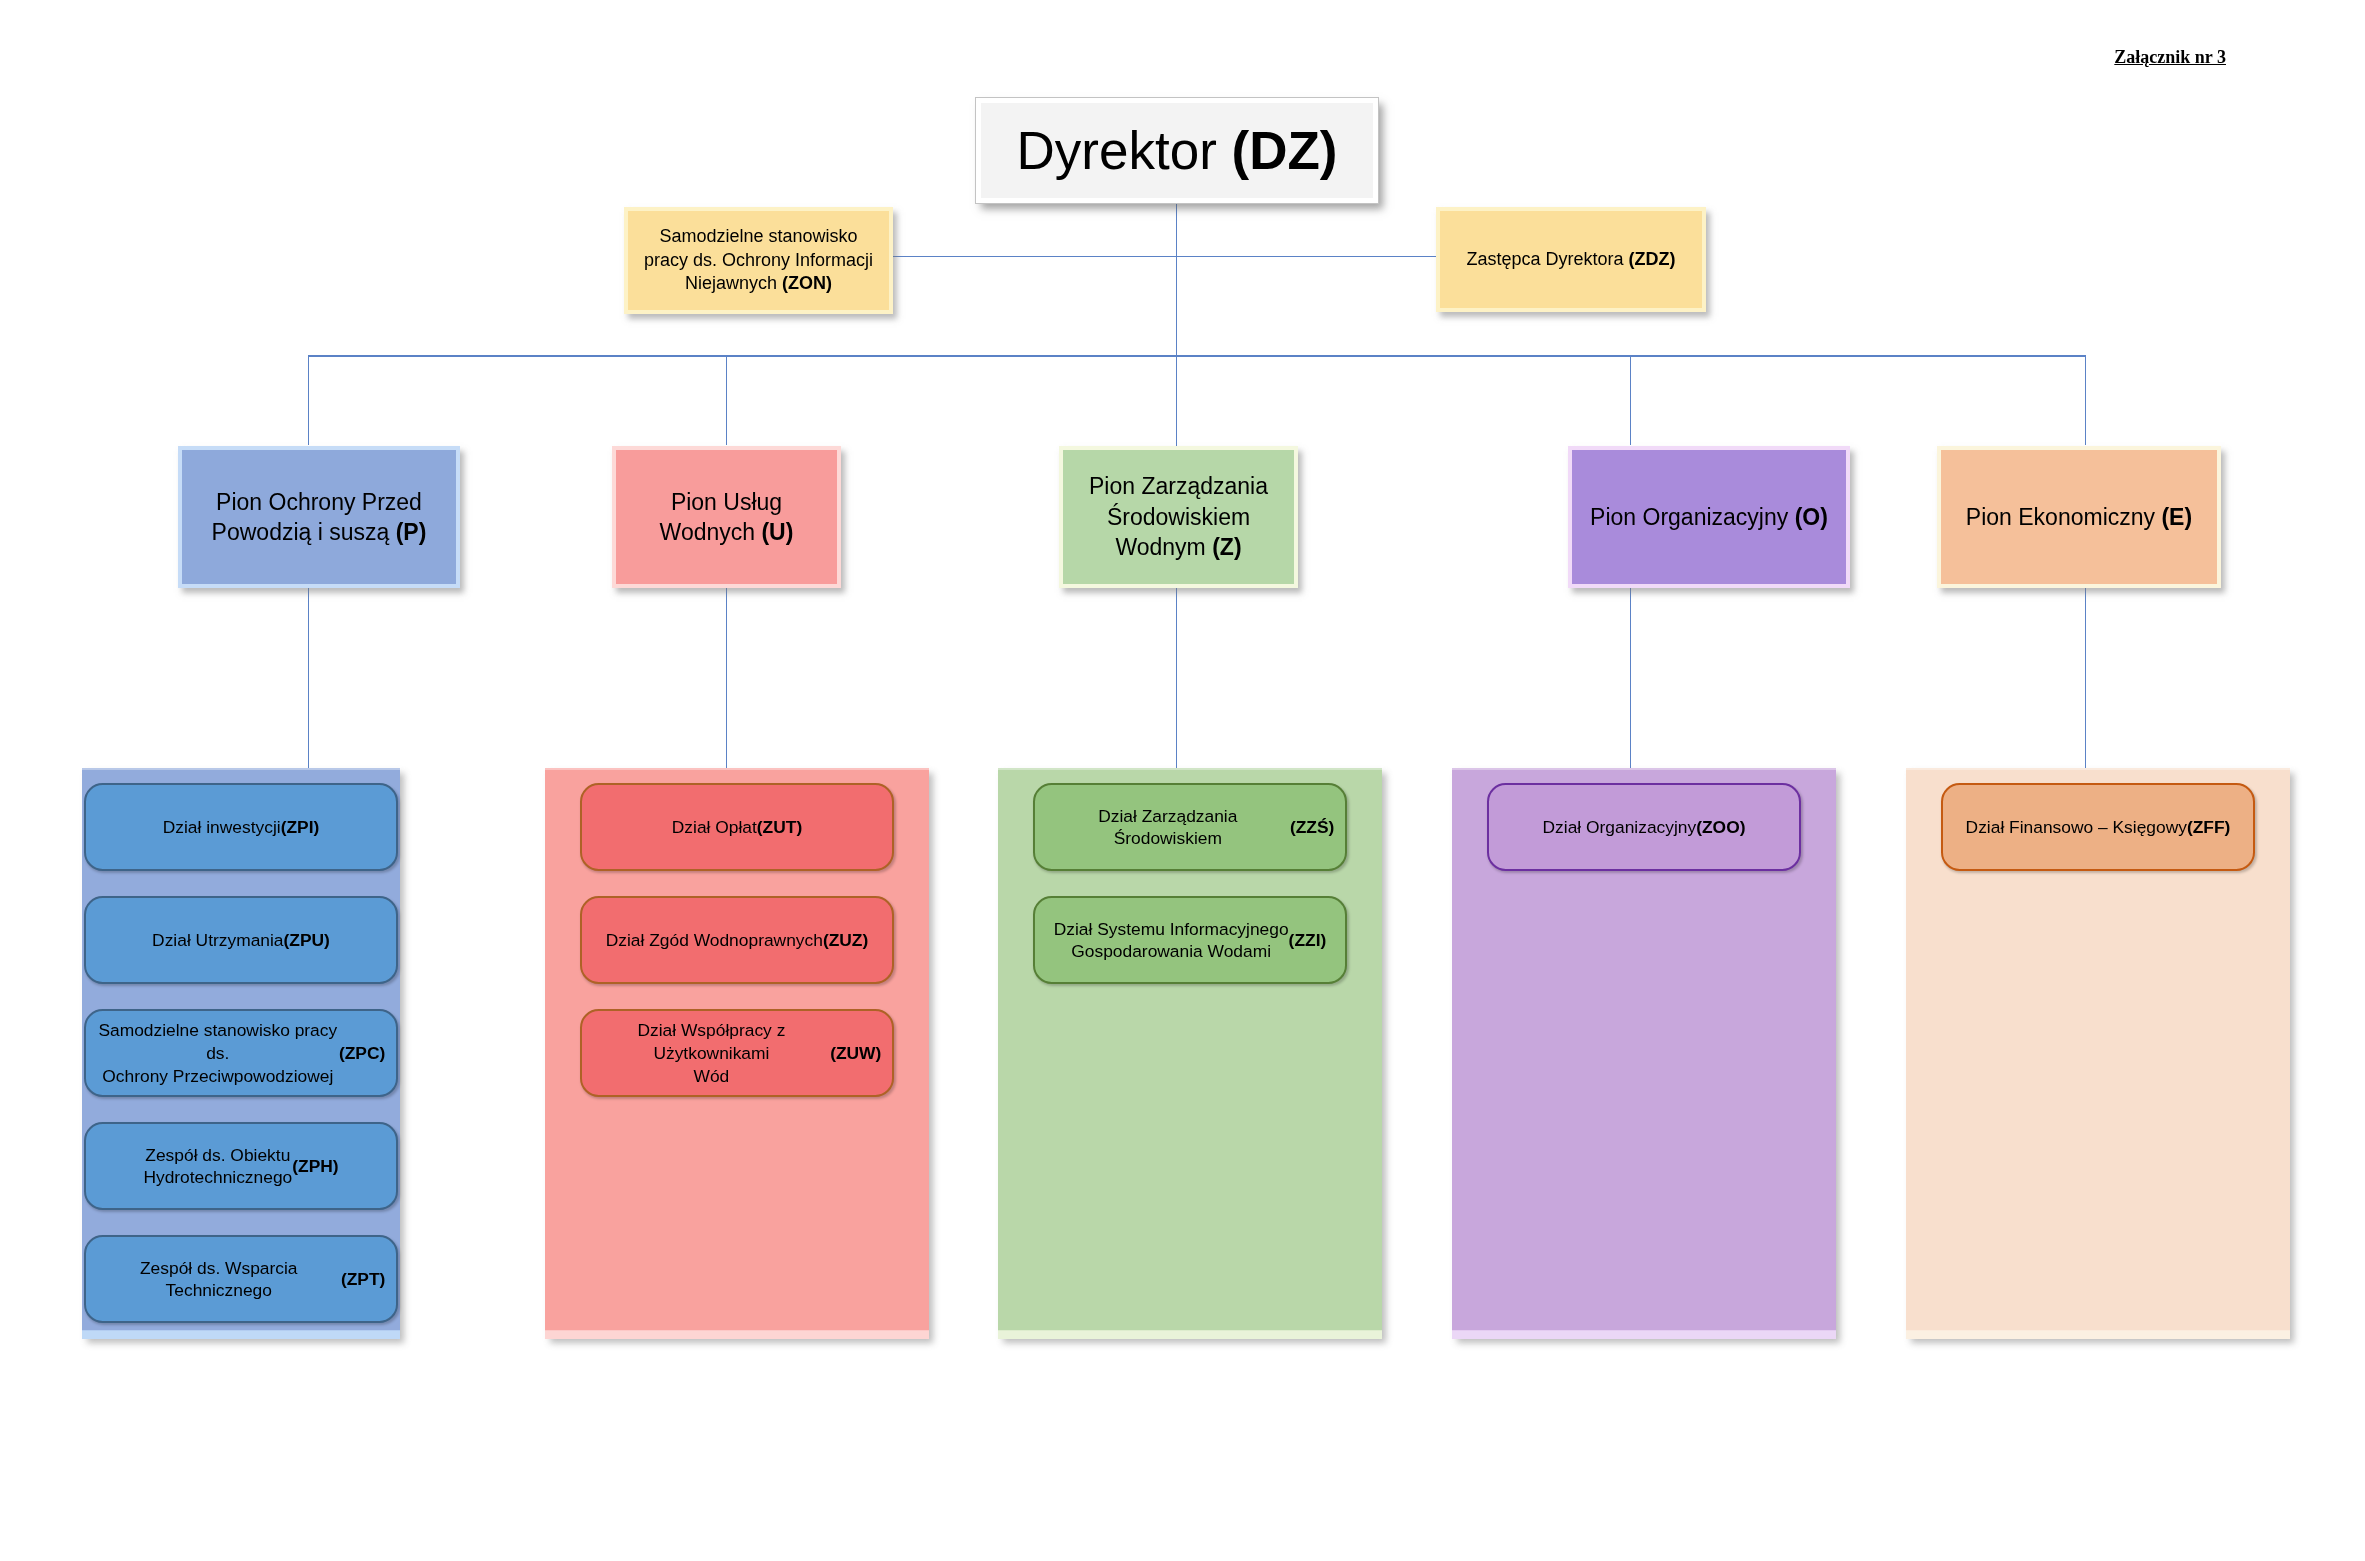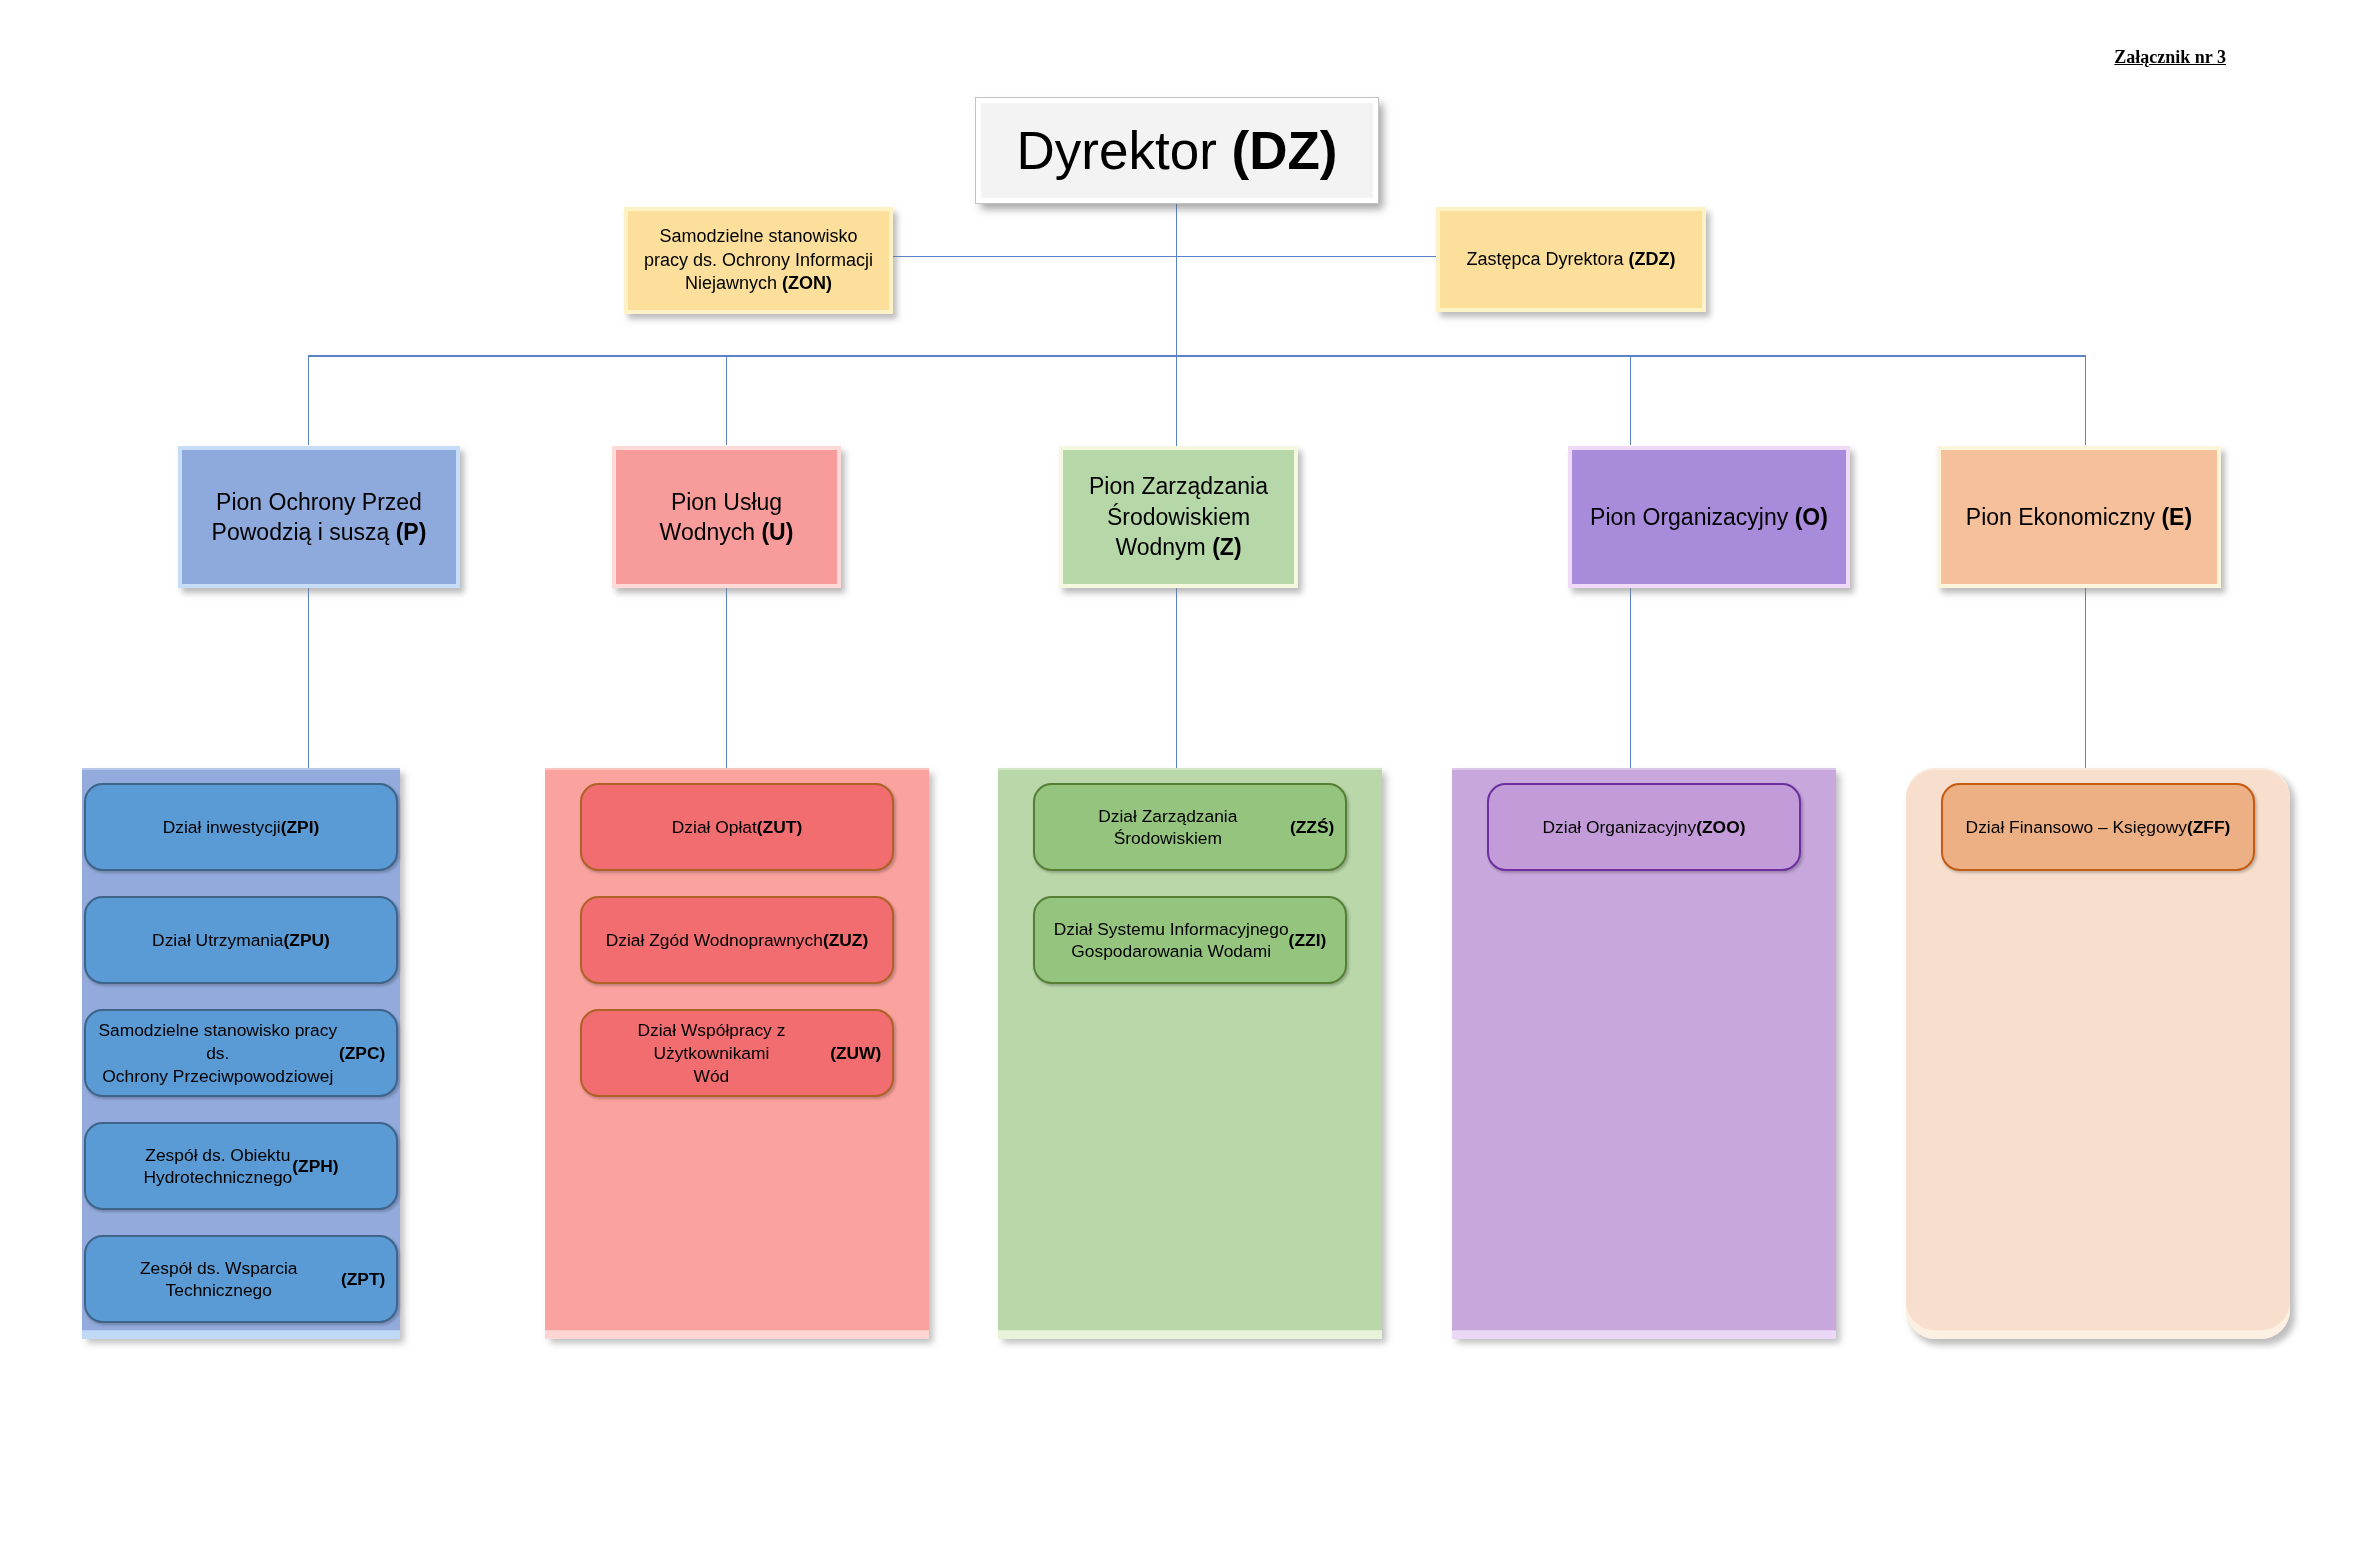--- a/index.html
+++ b/index.html
@@ -42,21 +42,21 @@
 
   
   .container{position:absolute;top:768px;height:571px;background:var(--cfill);
         padding-top:15.4px;
         box-shadow:inset 0 -8.7px 0 var(--cbevel), inset 0 2px 0 rgba(255,255,255,.35),
                    4.7px 5.3px 6.7px rgba(110,110,110,.45);}
   .pos-cp{left:82px;width:318px;}
   .pos-cu{left:545px;width:384px;}
   .pos-cz{left:998px;width:384px;}
   .pos-co{left:1452px;width:384px;}
-  .pos-ce{left:1906px;width:384px;border-radius:29px;}
+  .pos-ce{left:1906px;width:384px;}
 
   .sub-box{width:314px;min-height:88px;margin:0 auto 25px auto;border-radius:18.7px;
         border:2px solid var(--sborder);background:var(--sfill);
         display:flex;align-items:center;justify-content:center;text-align:center;
         font-size:17.4px;line-height:1.3;padding:6.7px 10.7px;
         box-shadow:1.3px 2px 2.7px rgba(0,0,0,.22);}
 </style>
 </head>
 <body>
 

